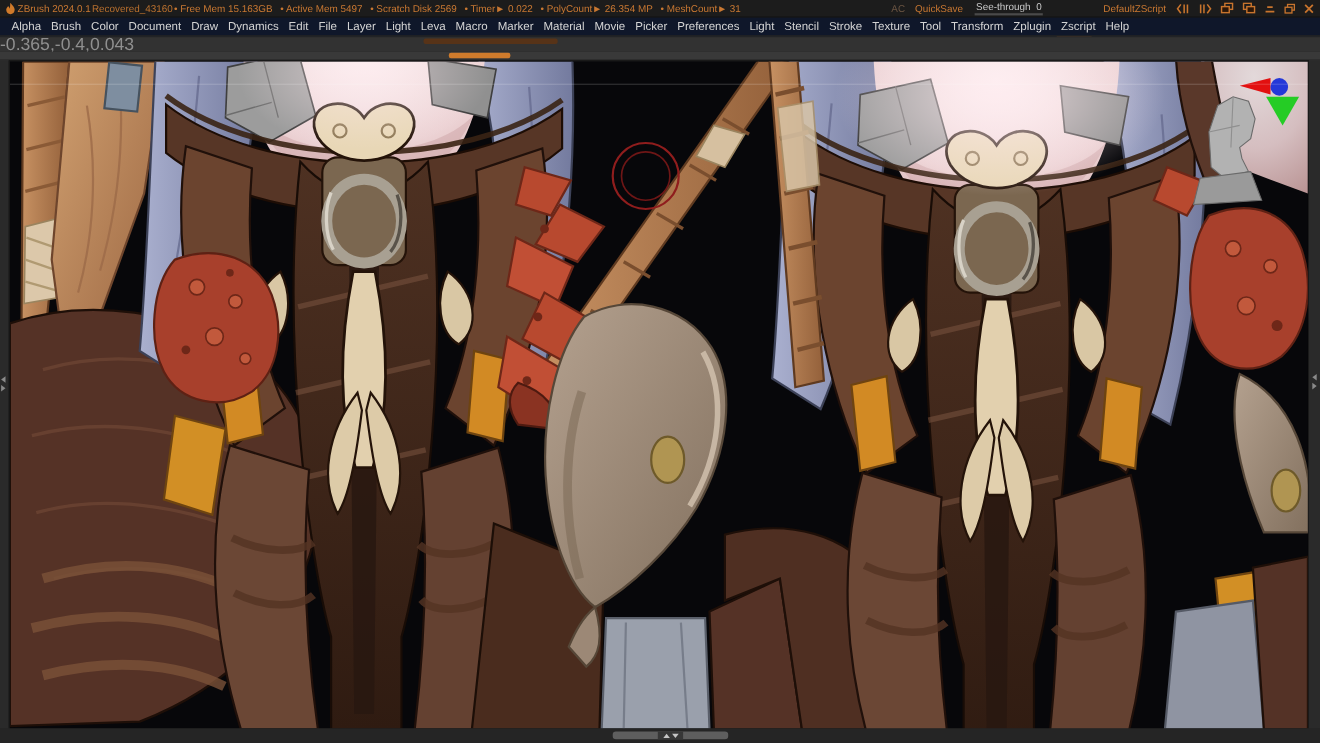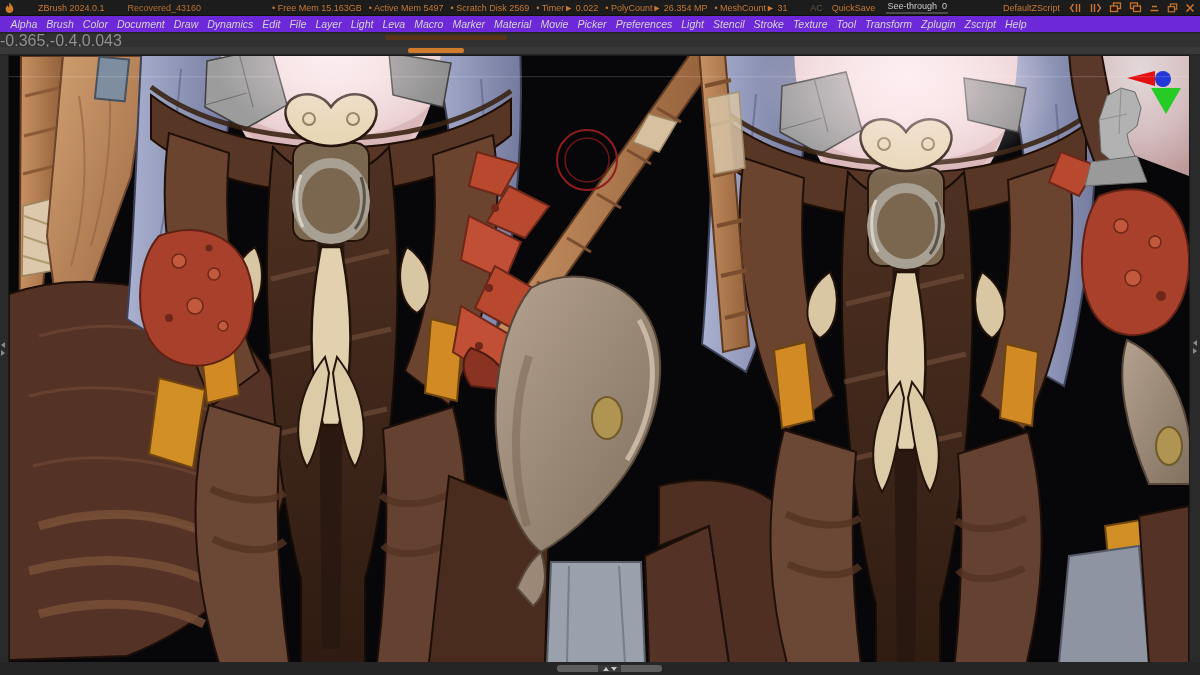--- a/index.html
+++ b/index.html
@@ -1,34 +1,34 @@
 <!DOCTYPE html>
 <html><head>
 <meta charset="utf-8">
 <style>
   html,body{margin:0;padding:0;width:1200px;height:675px;overflow:hidden;background:#2a2a2a;
     font-family:"Liberation Sans", sans-serif;-webkit-font-smoothing:antialiased;}
   .titlebar{position:absolute;left:0;top:0;width:1200px;height:16px;background:#1c1c1c;
     display:flex;align-items:center;font-size:9px;color:#c97832;white-space:nowrap;border-bottom:1px solid #101010;box-sizing:border-box;}
-  .titlebar .lgrp{display:flex;align-items:center;gap:23px;padding-left:4px;}
+  .titlebar .lgrp{display:flex;align-items:center;gap:1px;padding-left:4px;}
   .titlebar .doc{color:#b9702e;}
-  .stats{display:flex;gap:7px;margin-left:48px;}
+  .stats{display:flex;gap:7px;}
   .stat{white-space:nowrap;}
   .titlebar .spacer{flex:1;}
   .titlebar .rgrp{display:flex;align-items:center;gap:9px;padding-right:5px;}
   .ac{color:#6a5442;}
   .seeth{position:relative;color:#c9c9c9;padding:0 3px 3px 3px;}
   .seeth .track{position:absolute;left:2px;right:2px;bottom:0;height:2px;background:#4a4a4a;}
   .seeth .fill{height:100%;width:18%;background:#cf7b2c;}
   .menusbtn{background:#c8742d;color:#241204;border-radius:2px;padding:1px 4px;line-height:10px;margin-top:39px;}
   .winicons{display:flex;align-items:center;gap:7px;}
   .winicons svg{display:block;}
-  .menubar{position:absolute;left:0;top:16px;width:1200px;height:17px;background:#6d28d9;
+  .menubar{position:absolute;left:0;top:16px;width:1200px;height:17px;background:#0f172a;
     border-bottom:1px solid #232323;display:flex;align-items:center;padding-left:6px;box-sizing:border-box;
-    font-size:10.5px;color:#d4d4d4;font-style:italic;}
+    font-size:10.5px;color:#d4d4d4;}
   .menu-item{padding:0 4.5px;cursor:default;}
   .coordbar{position:absolute;left:0;top:34px;width:1200px;height:13px;background:#323232;
     font-size:16px;color:#8f8f8f;line-height:13px;box-sizing:border-box;}
   .menu-indicator{position:absolute;left:385px;top:35px;width:122px;height:5px;background:#5e3414;border-radius:2px;opacity:.85;}
   .doc-area{position:absolute;left:0;top:47px;width:1200px;height:628px;background:#2a2a2a;}
   .topscroll{position:absolute;left:0;top:0;width:1200px;height:8px;background:#393939;border-bottom:1px solid #262626;box-sizing:border-box;}
   .topscroll .thumb{position:absolute;left:408px;top:1px;width:56px;height:5px;background:#cf7b2c;border-radius:2px;}
   .canvas-wrap{position:absolute;left:8px;top:8px;width:1180px;height:607px;background:#060609;border:1px solid #1a1a1a;box-sizing:content-box;overflow:hidden;}
   .canvas-wrap svg{display:block;width:1180px;height:607px;}
   .gutter-arrows{position:absolute;display:flex;flex-direction:column;gap:2px;align-items:center;}

